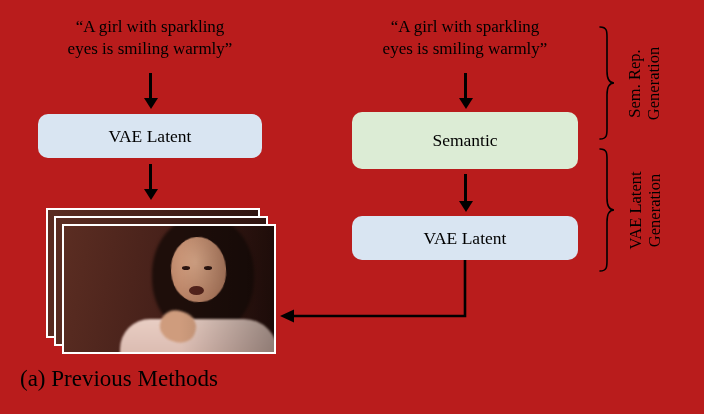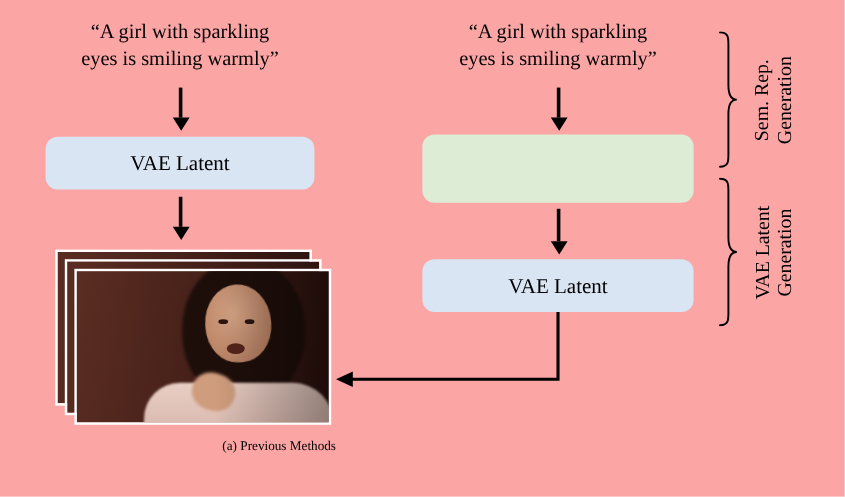--- a/index.html
+++ b/index.html
@@ -1,34 +1,34 @@
 <!DOCTYPE html>
 <html style="--blue-box: #d9e5f2; --green-box: #dcecd5; --arrow: #000000; --photo-bg: #47211a;"><head>
 <meta charset="utf-8">
 <style>
   * { margin:0; padding:0; box-sizing:border-box; }
   html, body { background:#ffffff; }
   .canvas {
     position:relative; width:704px; height:414px; margin:0 auto;
-    background:#fca5a5; color:#000;
+    background:#b91c1c; color:#000;
     font-family:"Liberation Serif", serif;
     overflow:hidden;
   }
   .prompt { position:absolute; text-align:center; font-size:17px; line-height:1.32; }
   .box {
     position:absolute; border-radius:10px;
     display:flex; flex-direction:column; align-items:center; justify-content:center;
     font-size:17.5px; line-height:1.28;
   }
   .box.blue  { background:var(--blue-box,  #d9e5f2); }
   .box.green { background:var(--green-box, #dcecd5); }
   .arrow-down { position:absolute; width:15px; display:flex; flex-direction:column; align-items:center; }
   .arrow-down .stem { width:2.4px; background:#000; flex:1 1 auto; }
   .arrow-down .head { width:0; height:0; border-left:7px solid transparent; border-right:7px solid transparent; border-top:11px solid #000; }
-  .caption { position:absolute; text-align:right; font-size:11px; }
+  .caption { position:absolute; text-align:left; font-size:23px; }
   .rot-label { position:absolute; display:flex; align-items:center; justify-content:center; }
   .rot-label .inner { transform:rotate(-90deg); white-space:nowrap; text-align:center; font-size:16.5px; line-height:1.18; }
   .brace { position:absolute; }
   .elbow { position:absolute; }
 
   
   .frame-stack { position:absolute; left:46px; top:208px; width:234px; height:150px; }
   .frame {
     position:absolute; width:214px; height:130px; border:2px solid #fff;
     background:linear-gradient(100deg, #5b2d22 0%, #47211a 45%, #2a110d 100%);
@@ -97,20 +97,21 @@
     <div>“A girl with sparkling</div>
     <div>eyes is smiling warmly”</div>
   </div>
 
   <div class="arrow-down" style="left:458px; top:73px; height:36px;">
     <div class="stem"></div>
     <div class="head"></div>
   </div>
 
   <div class="box green" style="left:352px; top:112px; width:226px; height:57px;">
+    <div>Semantic</div>
   </div>
 
   <div class="arrow-down" style="left:458px; top:174px; height:38px;">
     <div class="stem"></div>
     <div class="head"></div>
   </div>
 
   <div class="box blue" style="left:352px; top:216px; width:226px; height:44px;">
     <div>VAE Latent</div>
   </div>

